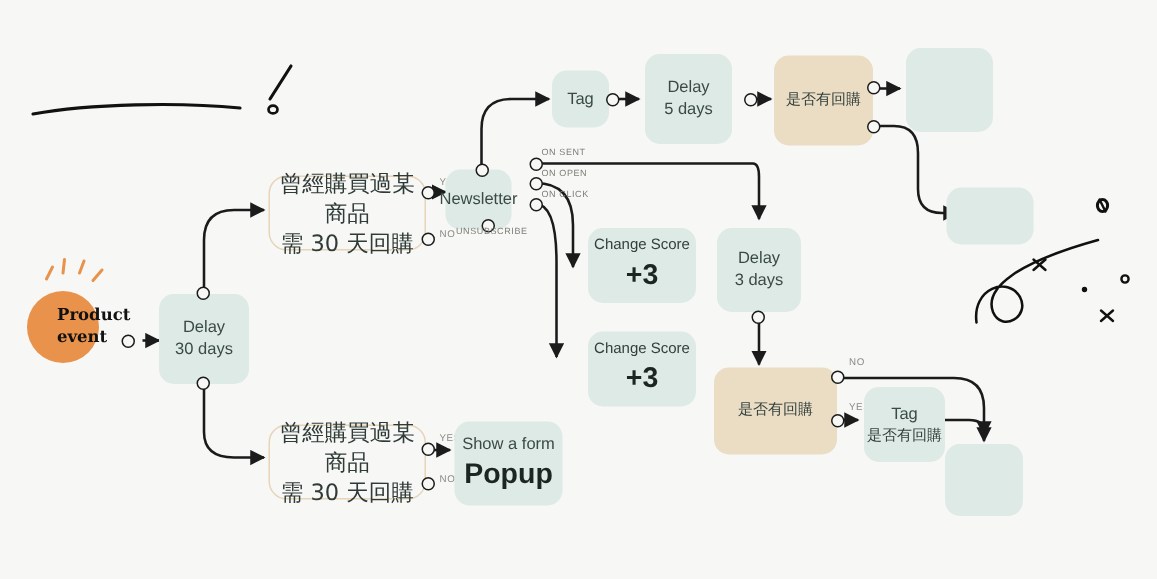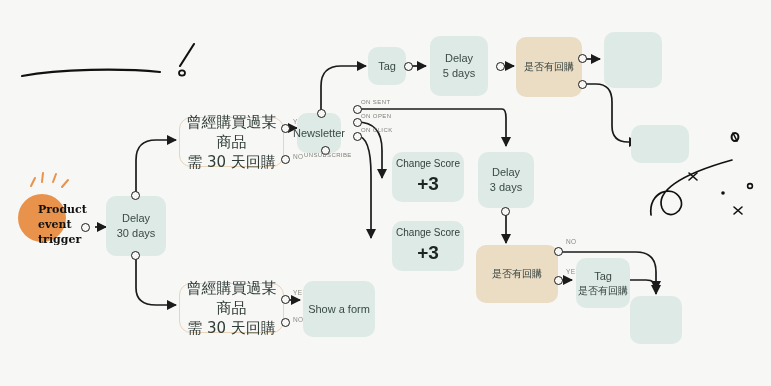--- a/index.html
+++ b/index.html
@@ -139,21 +139,20 @@
       <circle cx="750" cy="186" r="2.4"></circle>
       <ellipse cx="735" cy="137" rx="3.4" ry="4" stroke-width="2"></ellipse>
       <path d="M733,133 L737,141"></path>
     </g>
   </svg>
 
   <div class="trigger-circle"></div>
   <div class="trigger-label">
     <div>Product</div>
     <div>event</div>
-    <div>trigger</div>
   </div>
   <div class="port" style="left:81px;top:223px;"></div>
 
   <div class="node mint" style="left:106px;top:196px;width:60px;height:60px;">
     <div class="n-line mid">Delay</div>
     <div class="n-line mid">30 days</div>
   </div>
   <div class="port" style="left:131px;top:191px;"></div>
   <div class="port" style="left:131px;top:251px;"></div>
 
@@ -239,15 +238,16 @@
     <div class="n-line cjk">曾經購買過某商品</div>
     <div class="n-line cjk">需 30 天回購</div>
   </div>
   <div class="port" style="left:281px;top:295px;"></div>
   <div class="elabel yn" style="left:293px;top:289px;">YES</div>
   <div class="port" style="left:281px;top:318px;"></div>
   <div class="elabel yn" style="left:293px;top:316px;">NO</div>
 
   <div class="node mint" style="left:303px;top:281px;width:72px;height:56px;text-align:center;">
     <div class="n-line mid">Show a form</div>
+    <div class="n-line big">Popup</div>
   </div>
 
 </div>
 
 </body></html>

